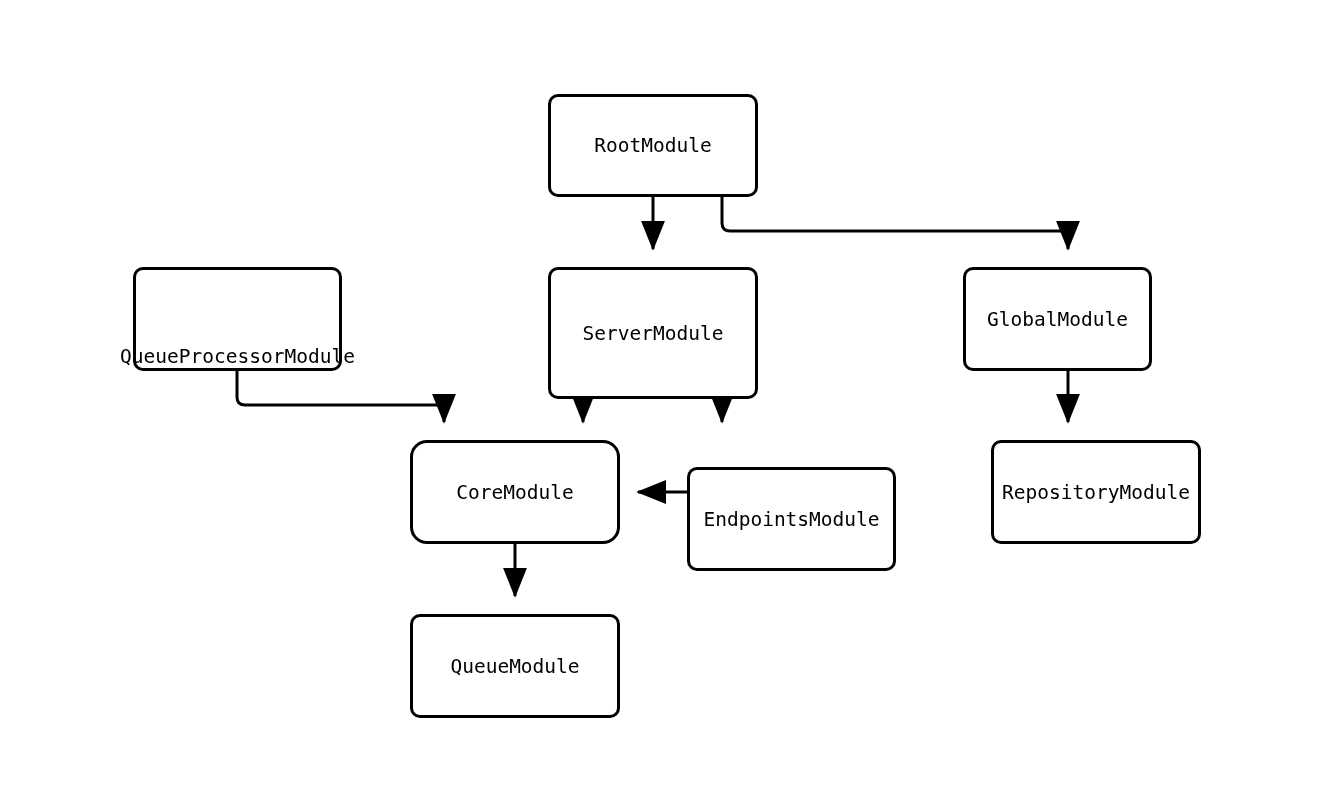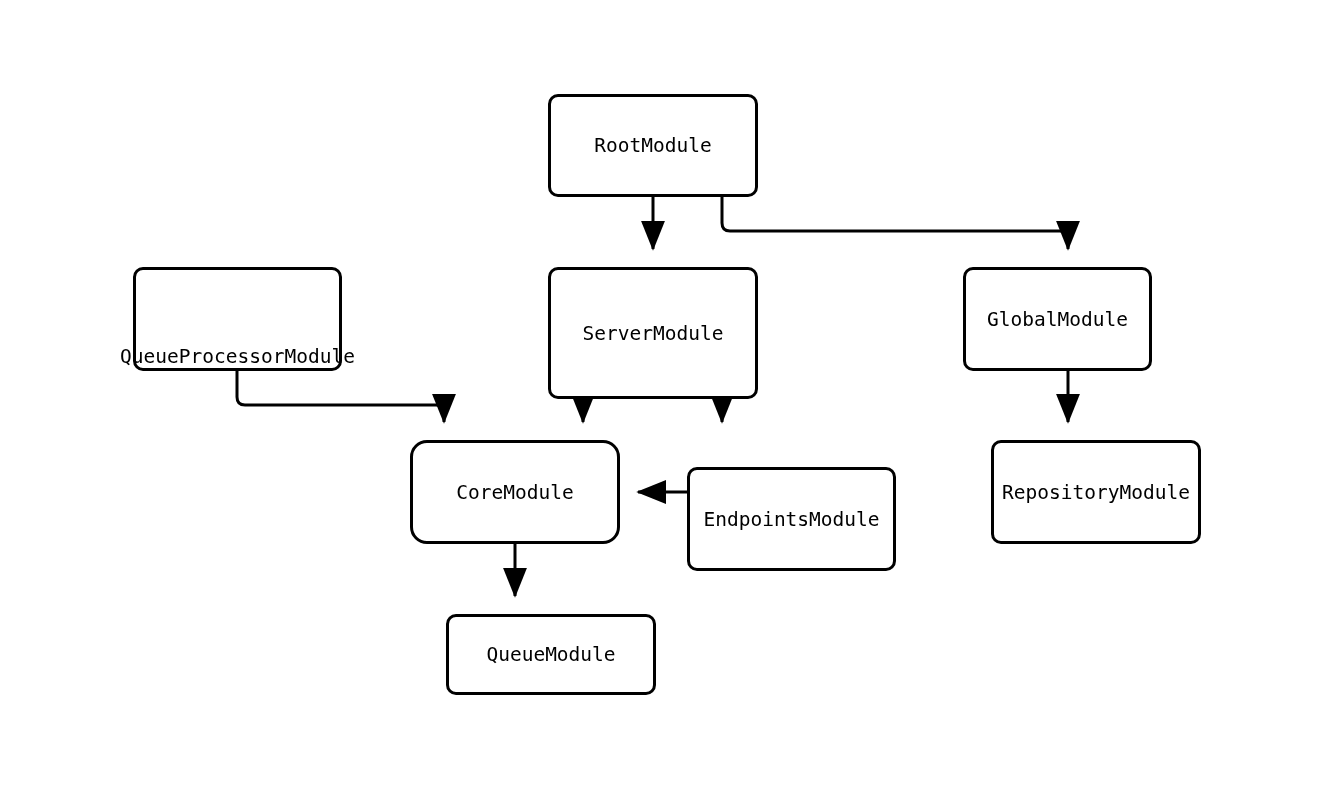--- a/index.html
+++ b/index.html
@@ -106,18 +106,18 @@
   <div class="node-box" style="left:687px; top:440px; width:209px; height:104px;margin-top:27px;">
     <div class="node-label">Endpoints</div>
     <div class="node-label">Module</div>
   </div>
 
   <div class="node-box" style="left:963px; top:440px; width:210px; height:104px;margin-left:28px;">
     <div class="node-label">Repository</div>
     <div class="node-label">Module</div>
   </div>
 
-  <div class="node-box" style="left:410px; top:614px; width:210px; height:81px;margin-left:36px;">
+  <div class="node-box" style="left:410px; top:614px; width:210px; height:104px;">
     <div class="node-label">Queue</div>
     <div class="node-label">Module</div>
   </div>
 
 </div>
 
 </body></html>

